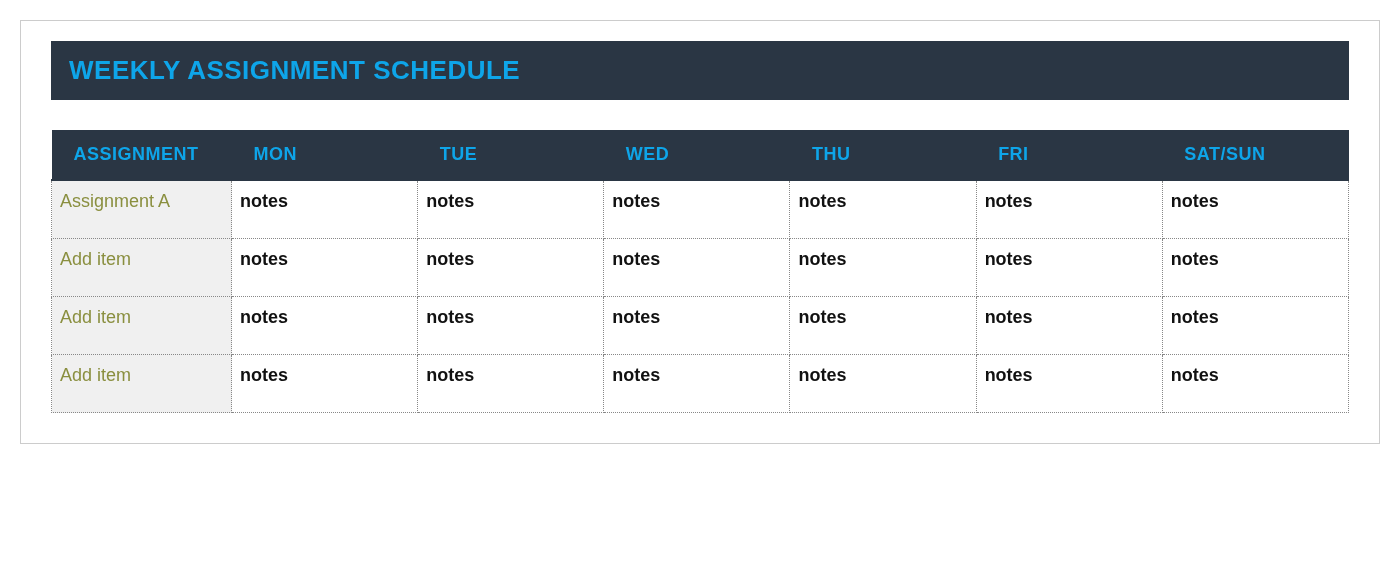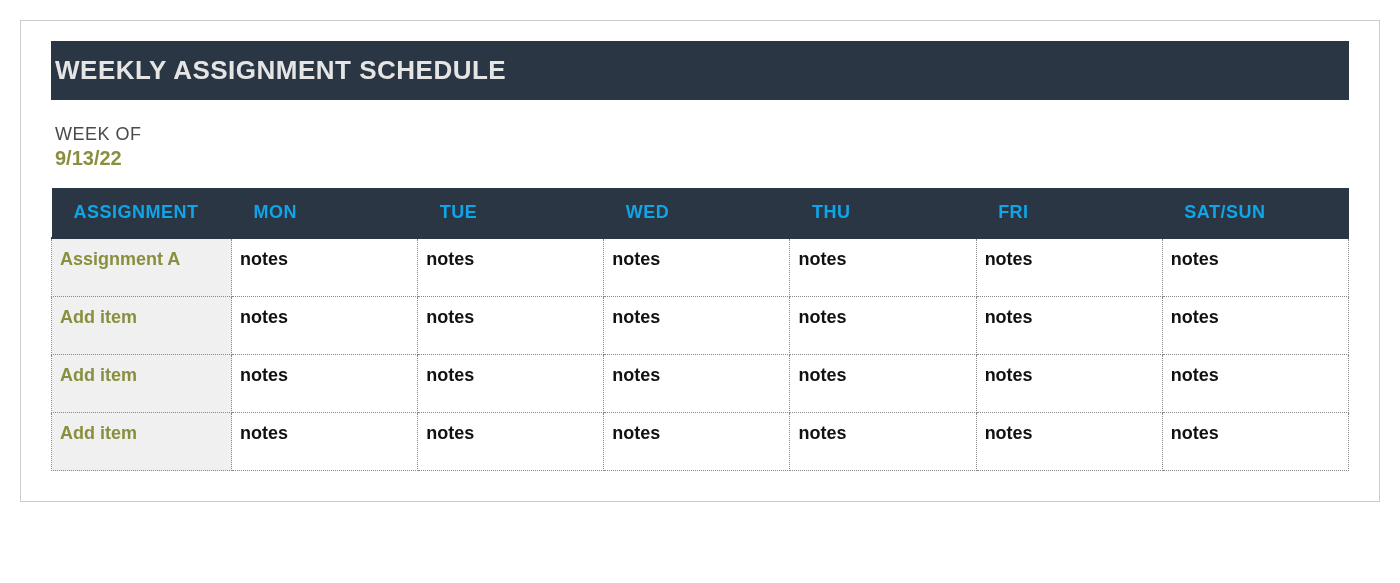--- a/index.html
+++ b/index.html
@@ -12,26 +12,26 @@
       background: #ffffff;
       padding: 20px;
     }
     .container {
       border: 1px solid #cccccc;
       padding: 20px 30px 30px 30px;
       width: 100%;
     }
     .title-bar {
       background: #2a3644;
-      color: #e5e5e5;
+      color: #0ea5e9;
       font-size: 26px;
       font-weight: bold;
       letter-spacing: 0.5px;
-      padding: 14px 4px;
-      margin-bottom: 24px;
+      padding: 14px 18px;
+      margin-bottom: 30px;
       width: 100%;
     }
     .week-of-block {
       margin: 0 0 18px 4px;
     }
     .week-of-label {
       color: #4a4a4a;
       font-size: 18px;
       letter-spacing: 0.5px;
     }
@@ -63,35 +63,31 @@
       border: 1px dotted #888888;
       padding: 10px 8px 26px 8px;
       vertical-align: top;
       font-size: 18px;
       color: #111111;
       font-weight: bold;
     }
     table.schedule td.assignment-cell {
       background: #f0f0f0;
       color: #8a8f3f;
-      font-weight: bold;
+      font-weight: normal;
       font-size: 18px;
     }
   </style>
 </head>
 <body>
 
 <div class="container">
 
   <div class="title-bar">WEEKLY ASSIGNMENT SCHEDULE</div>
 
-  <div class="week-of-block">
-    <div class="week-of-label">WEEK OF</div>
-    <div class="week-of-date">9/13/22</div>
-  </div>
 
   <table class="schedule">
     <thead>
       <tr>
         <th>ASSIGNMENT</th>
         <th>MON</th>
         <th>TUE</th>
         <th>WED</th>
         <th>THU</th>
         <th>FRI</th>

